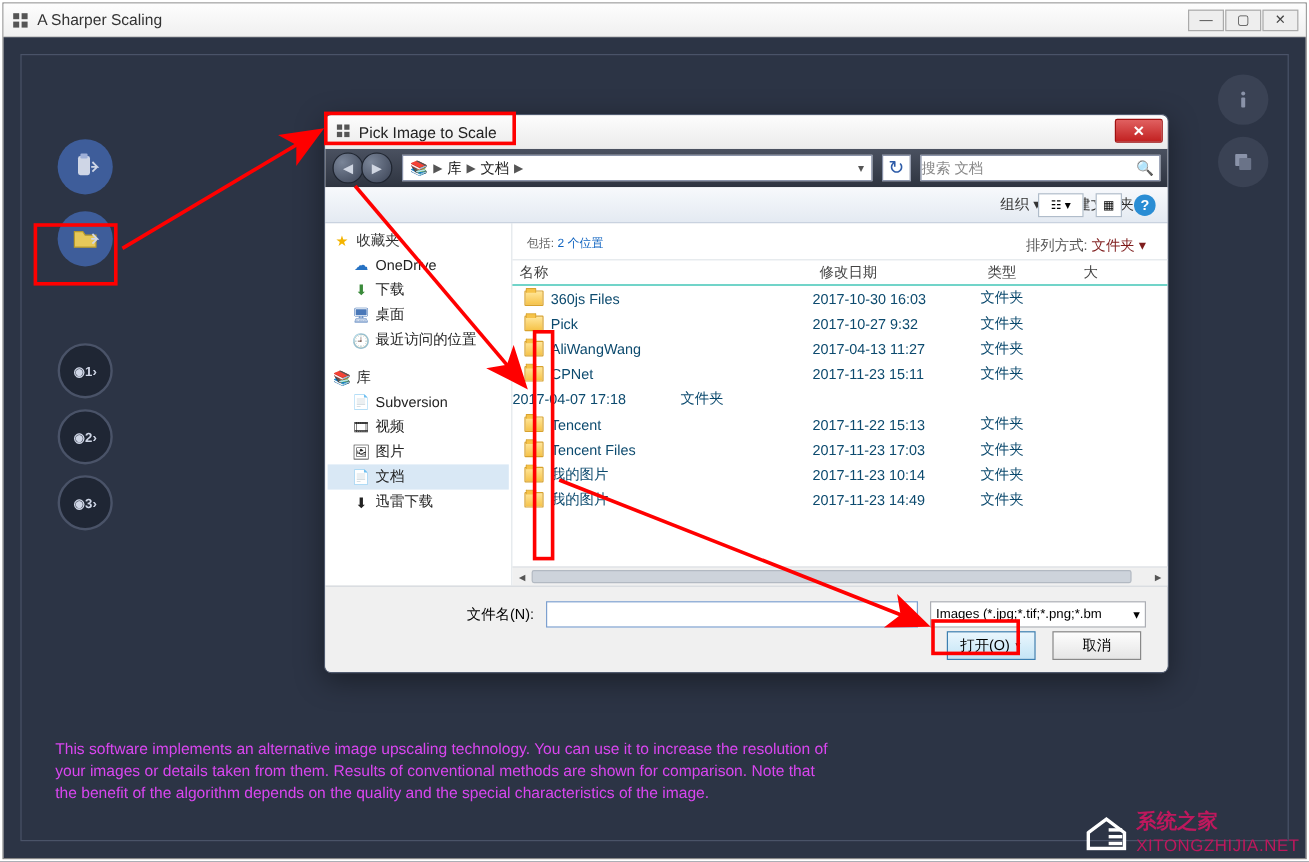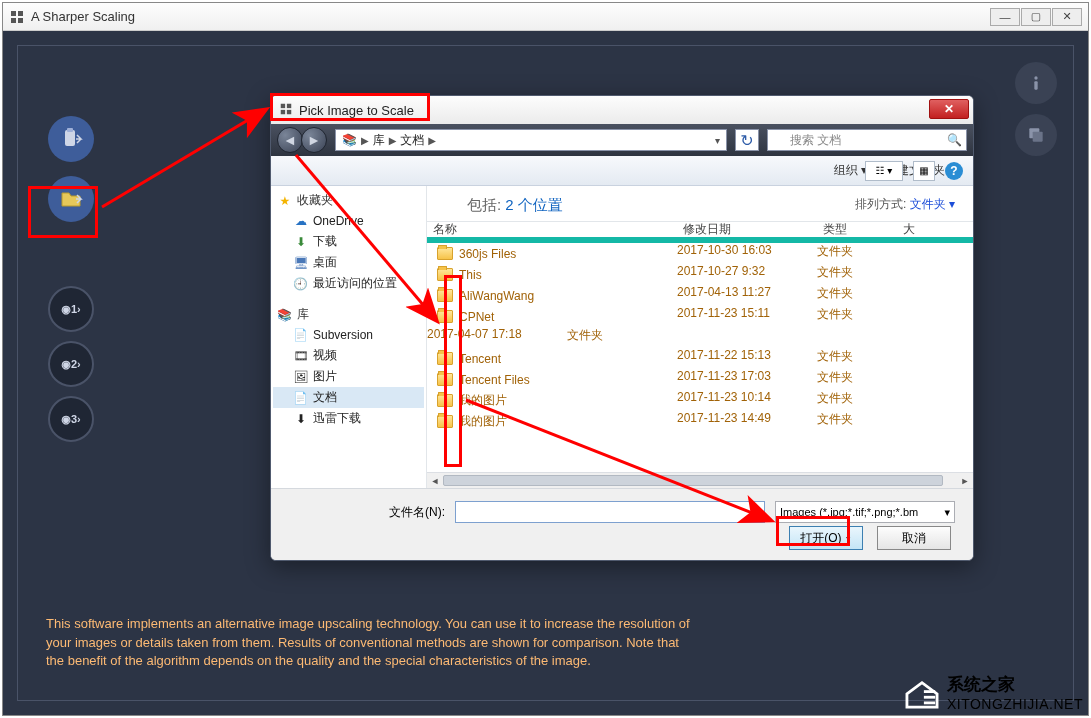--- a/index.html
+++ b/index.html
@@ -58,21 +58,21 @@
       font-size: 16px; color: #cfd6e6;
     }
     .circ.blue { background: #3e5d9a; }
     .circ.dark { background: #1f2634; border: 2px solid #4a5368; }
     .circ svg { width: 24px; height: 24px; fill: #cfd6e6; }
     .eye-label { font-size: 11px; font-weight: bold; }
     
     .info-text {
       position: absolute;
       left: 28px; bottom: 30px; right: 380px;
-      font-size: 13px; color: #fdba74; line-height: 1.4; margin-top: 33px;
+      font-size: 13px; color: #d946ef; line-height: 1.4; margin-top: 33px;
     }
     
     .right-circ {
       position: absolute;
       width: 42px; height: 42px;
       border-radius: 50%;
       background: #3a4254;
       display: flex; align-items: center; justify-content: center;
       color: #8a93a9; font-weight: bold;
     }
@@ -127,21 +127,21 @@
       border: 1px solid #8a93a9;
     }
     .nav-path .chev { color: #555; font-size: 10px; }
     .nav-refresh {
       width: 24px; height: 22px; background: #fff;
       display: flex; align-items: center; justify-content: center;
       color: #2e5ca8; border: 1px solid #8a93a9;
     }
     .nav-search {
       width: 200px; height: 22px; background: #fff;
-      display: flex; align-items: center; padding: 0 22px;
+      display: flex; align-items: center; padding: 0 0;
       font-size: 12px; color: #888;
       border: 1px solid #8a93a9; position: relative;
     }
     .nav-search .mag { position: absolute; right: 4px; color: #888; }
     .dlg-toolbar {
       height: 30px;
       background: linear-gradient(#f7f9fc, #e4eaf2);
       display: flex; align-items: center;
       padding: 0 10px; font-size: 12px;
       border-bottom: 1px solid #c9d2df;
@@ -170,38 +170,38 @@
     .tree-group { margin-bottom: 10px; }
     .tree-head { display: flex; align-items: center; gap: 4px; padding: 2px 4px; color: #333; }
     .tree-item { display: flex; align-items: center; gap: 4px; padding: 2px 4px 2px 20px; color: #222; }
     .tree-item.sel { background: #d9e8f5; }
     .ico { width: 16px; height: 16px; display: inline-flex; align-items: center; justify-content: center; font-size: 12px; }
     .file-area { flex: 1; display: flex; flex-direction: column; }
     .file-header {
       padding: 8px 12px 6px;
     }
     .file-header h2 { font-size: 17px; color: #1a3d70; font-weight: normal; }
-    .file-header .sub { font-size: 15px; color: #666; margin-top: 2px; margin-left: 28px; }
+    .file-header .sub { font-size: 10px; color: #666; margin-top: 2px; }
     .file-header .sub a { color: #1064c0; text-decoration: none; }
     .sort-right { position: absolute; right: 18px; top: 10px; font-size: 12px; color: #555; }
-    .sort-right a { color: #1d4ed8; text-decoration: none; }
+    .sort-right a { color: #7f1d1d; text-decoration: none; }
     .file-hdr-wrap { position: relative; }
     .col-head {
-      height: 22px; border-top: 1px solid #e2e6ea; border-bottom: 6px solid #14b8a6;
+      height: 22px; border-top: 1px solid #e2e6ea; border-bottom: 1px solid #14b8a6;
       display: flex; align-items: center; font-size: 12px; color: #444;
     }
     .col-head div { padding: 0 6px; }
     .c-name { width: 250px; }
     .c-date { width: 140px; }
     .c-type { width: 80px; }
     .c-size { flex: 1; }
     .file-list { flex: 1; overflow: hidden; }
     .file-row {
-      height: 21px; display: flex; 
-      font-size: 12px; color: #a16207;
+      height: 21px; display: flex; align-items: center;
+      font-size: 12px; color: #0c4a6e;
     }
     .file-row .c-name { display: flex; align-items: center; gap: 6px; padding-left: 10px; }
     .folder-ico {
       width: 16px; height: 13px;
       background: linear-gradient(#ffe69a, #f6c349);
       border: 1px solid #d8a22c;
       border-radius: 1px;
       position: relative;
     }
     .folder-ico::before {
@@ -243,21 +243,21 @@
       background: linear-gradient(#eaf6fd, #c4e5f6);
     }
     
     .redbox { position: absolute; border: 3px solid #ff0000; pointer-events: none; }
     
     .arrow-svg { position: absolute; top: 0; left: 0; pointer-events: none; }
     
     .watermark {
       position: absolute; right: 8px; bottom: 6px;
       display: flex; align-items: center; gap: 6px;
-      color: #000000; font-size: 13px;
+      color: #be185d; font-size: 13px;
     }
     .watermark .logo {
       width: 38px; height: 32px; position: relative;
     }
     .watermark .cn { font-size: 17px; font-weight: bold; }
     .watermark .url { font-size: 14px; letter-spacing: 0.5px; }
     .scroll-h {
       height: 16px; background: #f0f0f0; border-top: 1px solid #dcdfe4;
       position: relative;
     }
@@ -452,21 +452,21 @@
               <span class="folder-ico"></span>
               <span>360js Files</span>
             </div>
             <div class="c-date">2017-10-30 16:03</div>
             <div class="c-type">文件夹</div>
             <div class="c-size"></div>
           </div>
           <div class="file-row">
             <div class="c-name">
               <span class="folder-ico"></span>
-              <span>This</span>
+              <span>Pick</span>
             </div>
             <div class="c-date">2017-10-27 9:32</div>
             <div class="c-type">文件夹</div>
             <div class="c-size"></div>
           </div>
           <div class="file-row">
             <div class="c-name">
               <span class="folder-ico"></span>
               <span>AliWangWang</span>
             </div>

